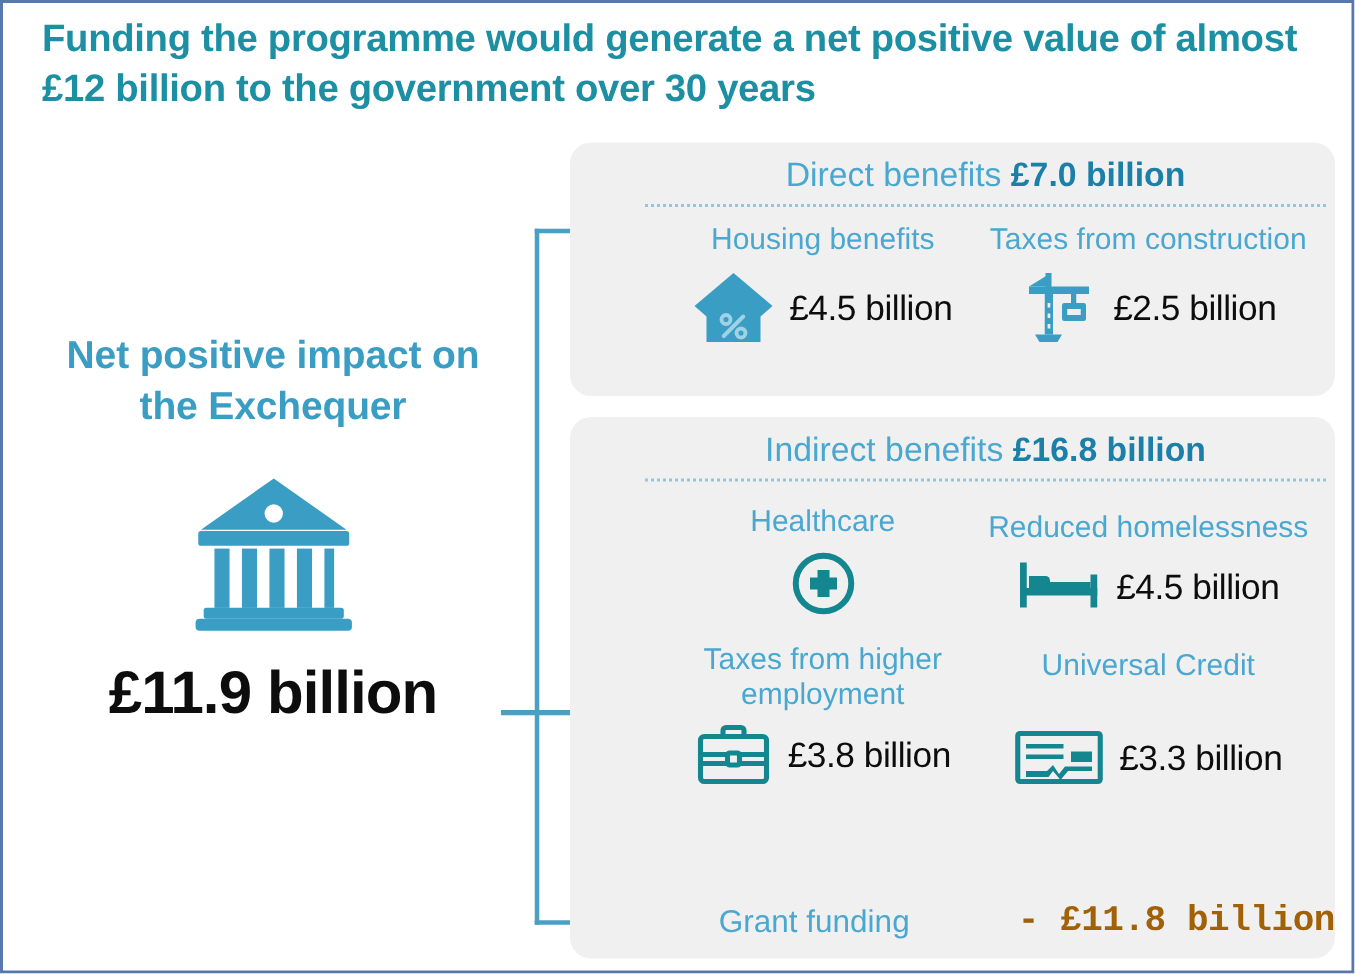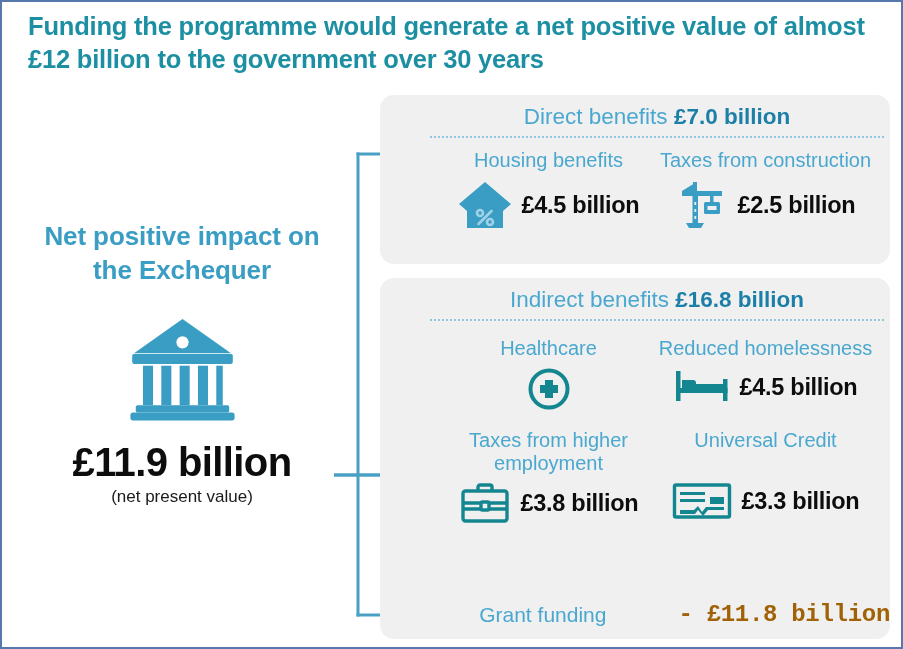--- a/index.html
+++ b/index.html
@@ -110,20 +110,21 @@
     width: 454px;
     height: 2px;
     border-top: 2.5px dotted #8dc8e0;
   }
 
   
   .items {
     display: flex;
     flex-wrap: wrap;
     padding: 0 16px;
+    align-items: flex-end;
   }
   .item {
     width: 50%;
     box-sizing: border-box;
     text-align: center;
   }
   .item-label {
     color: #4aa8d0;
     font-size: 20px;
     line-height: 1.15;
@@ -132,21 +133,21 @@
   .item-figure {
     display: flex;
     align-items: center;
     justify-content: center;
     gap: 10px;
     margin-top: 4px;
   }
   .item-value {
     color: #0d0d0d;
     font-size: 23.5px;
-    font-weight: bold;
+    font-weight: normal;
     letter-spacing: -0.3px;
     white-space: nowrap;
   }
   .icon-box {
     display: inline-flex;
     align-items: center;
     justify-content: center;
   }
 
   
@@ -203,21 +204,20 @@
           <rect x="30.4" y="31" width="5.6" height="22"></rect>
           <rect x="40.6" y="31" width="5.6" height="22"></rect>
           <rect x="50.8" y="31" width="3.6" height="22"></rect>
           <rect x="6" y="53" width="52" height="4" rx="1"></rect>
           <rect x="3" y="57" width="58" height="4.5" rx="1.5"></rect>
         </g>
       </svg>
     </div>
 
     <div class="left-value">£11.9 billion</div>
-    <div class="left-sub">(net present value)</div>
   </div>
 
   <div class="bracket">
     <svg width="60" height="485" viewBox="0 0 60 485" aria-hidden="true">
       <g stroke="#4aa0c4" stroke-width="3" fill="none" stroke-linecap="square">
         <line x1="26" y1="12" x2="26" y2="473"></line>
         <line x1="26" y1="12" x2="52" y2="12"></line>
         <line x1="26" y1="473" x2="52" y2="473"></line>
       </g>
       <line x1="2" y1="333" x2="56" y2="333" stroke="#4aa0c4" stroke-width="3.5"></line>

